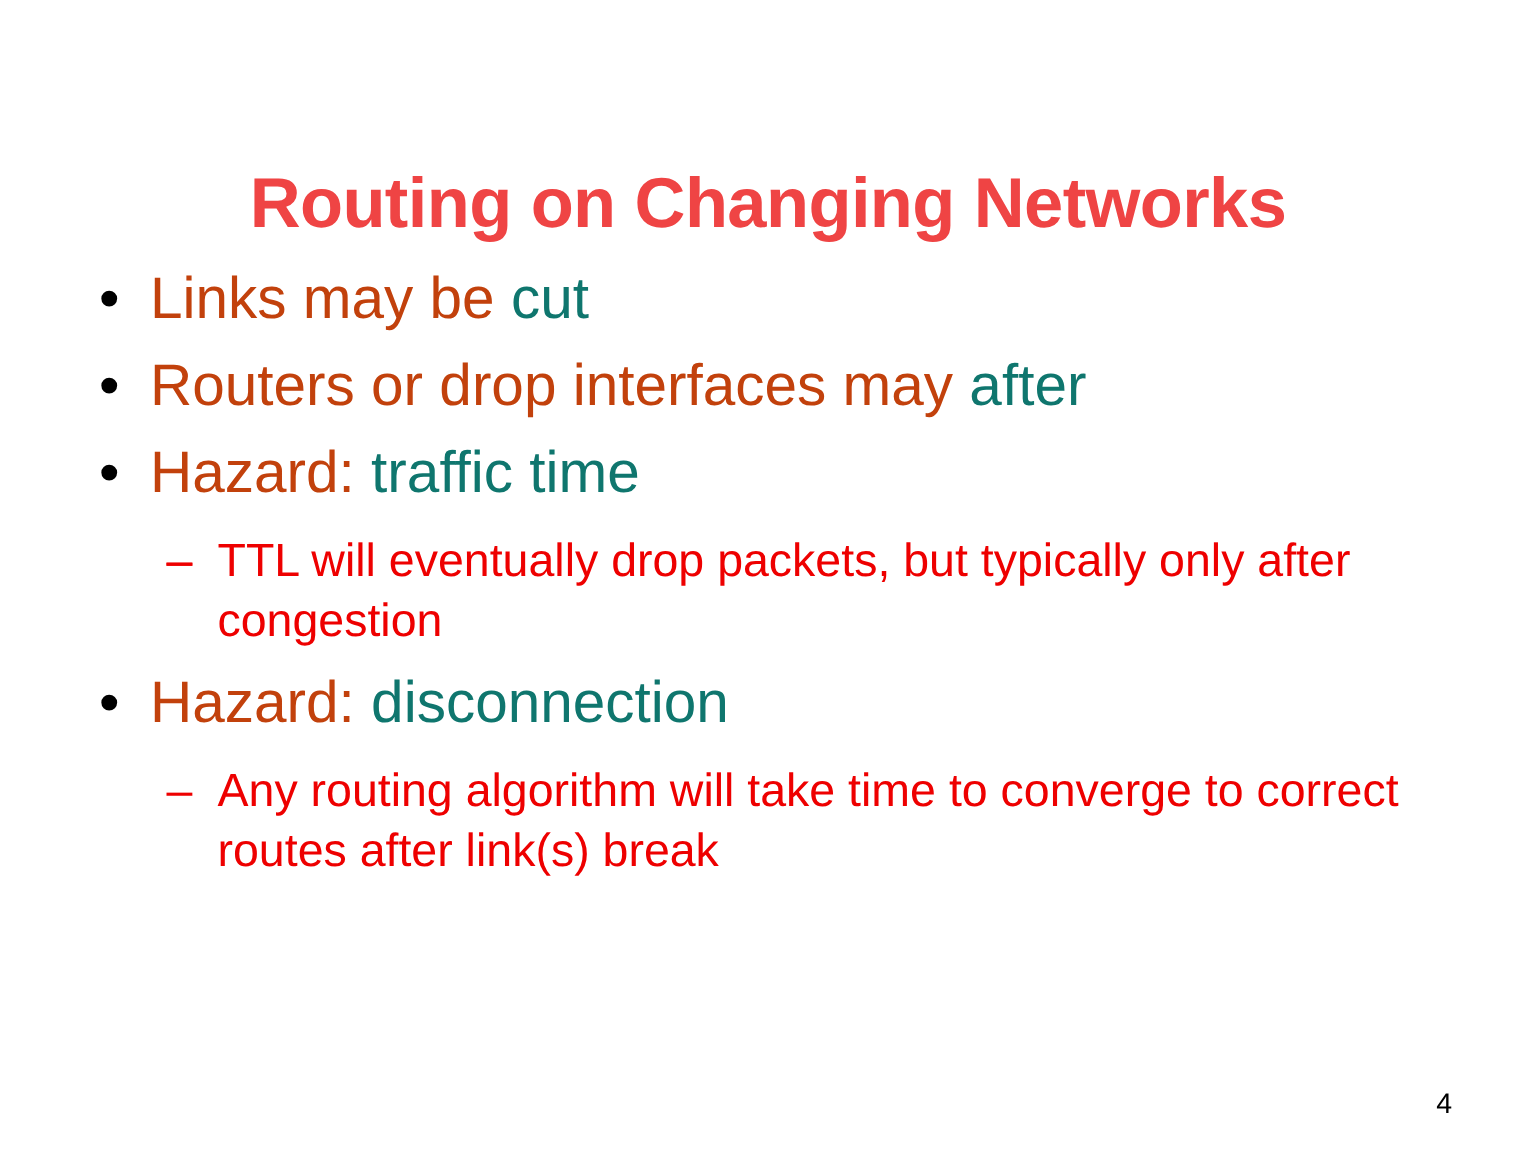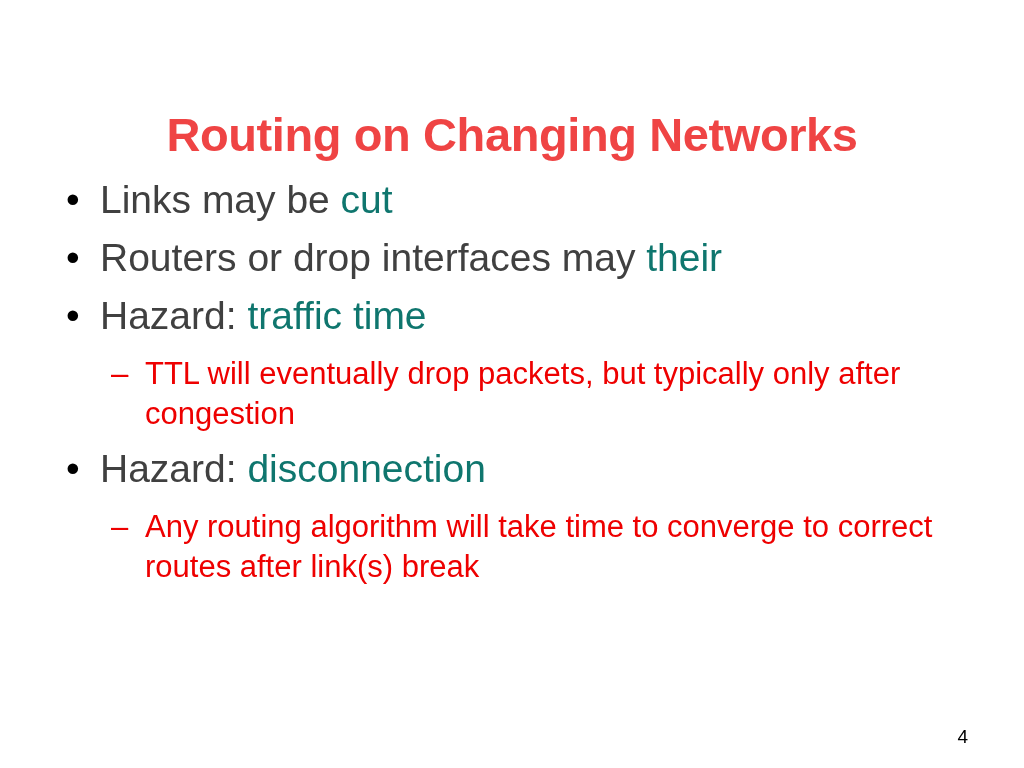--- a/index.html
+++ b/index.html
@@ -68,21 +68,21 @@
   }
   .bullet-l2 .marker {
     position: absolute;
     left: 51px;
     top: 0;
     font-size: 31px;
     line-height: 1.28;
     color: #ee0000;
   }
   .red { color: #0f766e; }
-  .blk { color: #404040; }
+  .blk { color: #c2410c; }
 
   .spacer-after-l2 { margin-bottom: 16px; }
   .spacer-before-l2 { margin-top: 9px; }
 
   .page-number {
     position: absolute;
     right: 56px;
     bottom: 22px;
     font-size: 19px;
     color: #000000;
@@ -98,21 +98,21 @@
 
   <div class="body-area">
 
     <div class="bullet-l1">
       <span class="marker">•</span>
       <span class="blk">Links may be </span><span class="red">cut</span>
     </div>
 
     <div class="bullet-l1">
       <span class="marker">•</span>
-      <span class="blk">Routers or drop interfaces may </span><span class="red">their</span>
+      <span class="blk">Routers or drop interfaces may </span><span class="red">after</span>
     </div>
 
     <div class="bullet-l1">
       <span class="marker">•</span>
       <span class="blk">Hazard: </span><span class="red">traffic time</span>
     </div>
 
     <div class="bullet-l2 spacer-before-l2">
       <span class="marker">–</span>
     </div>

